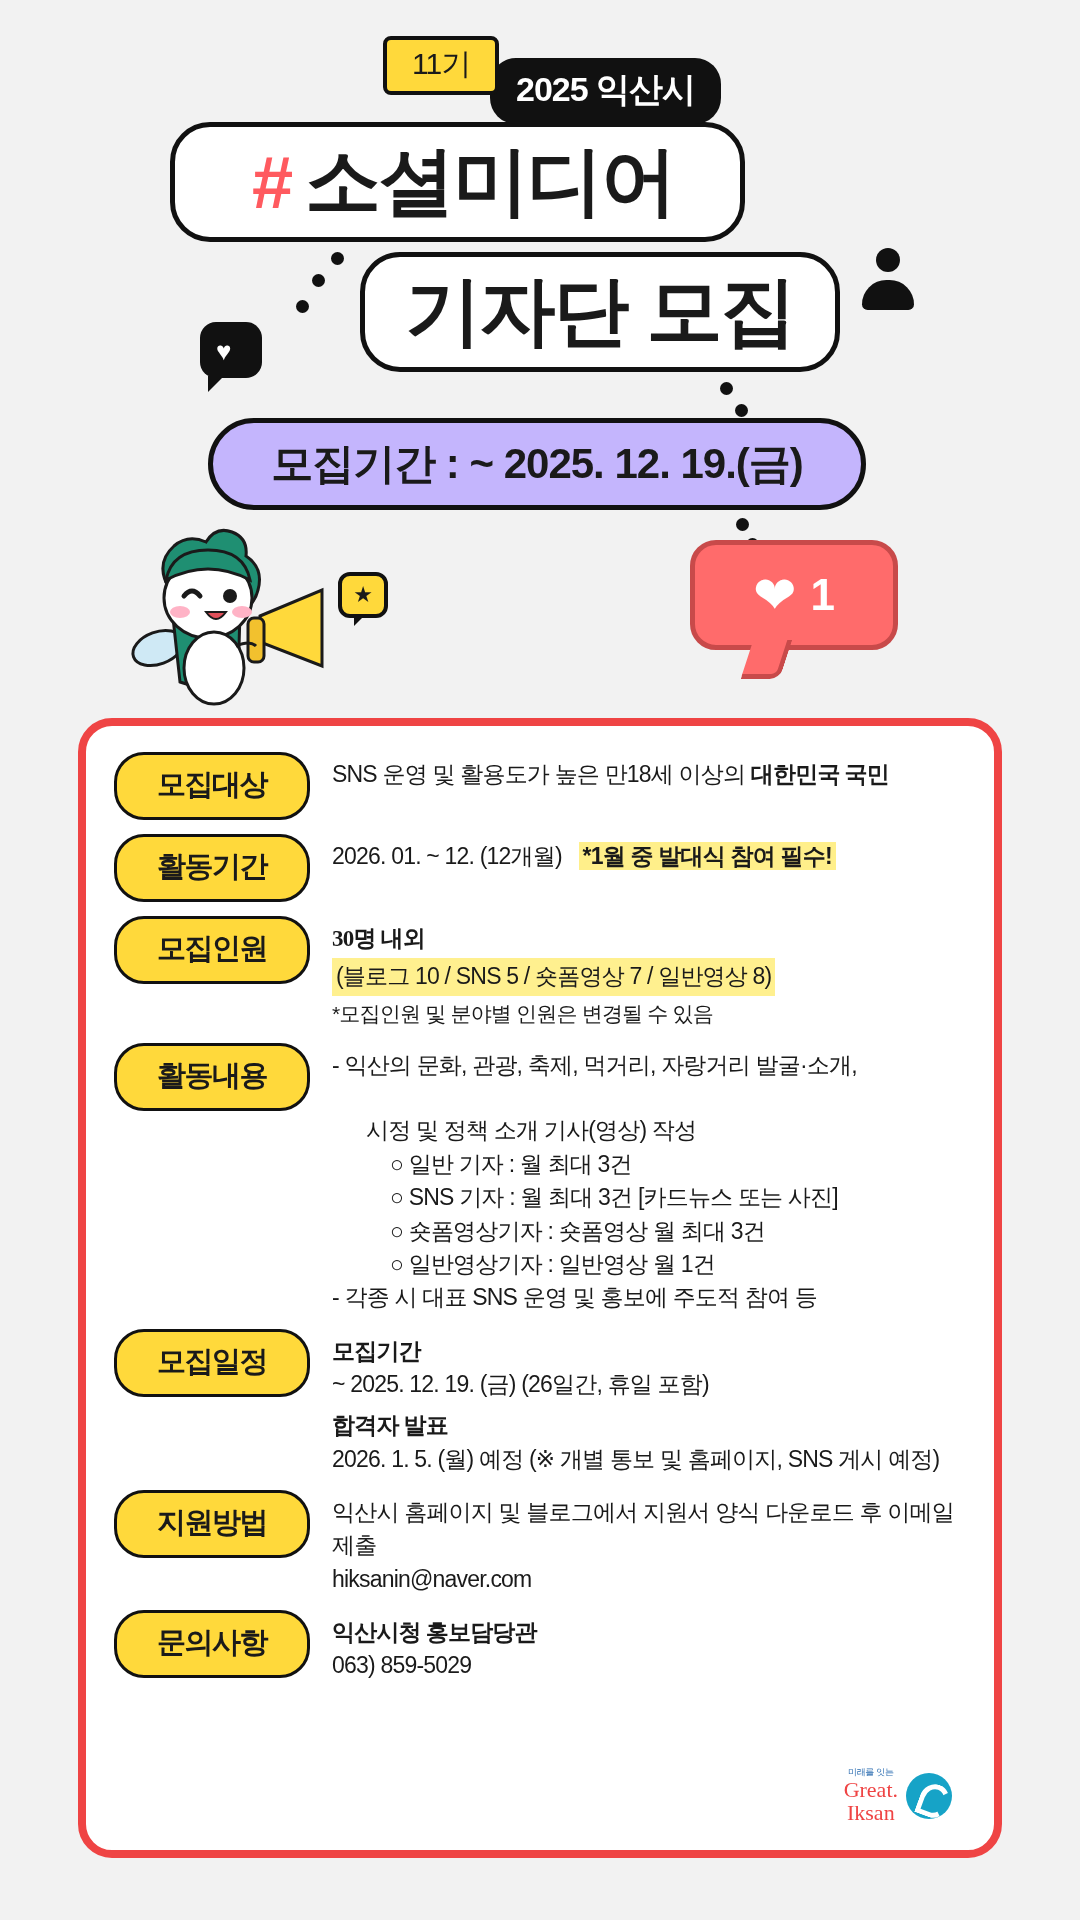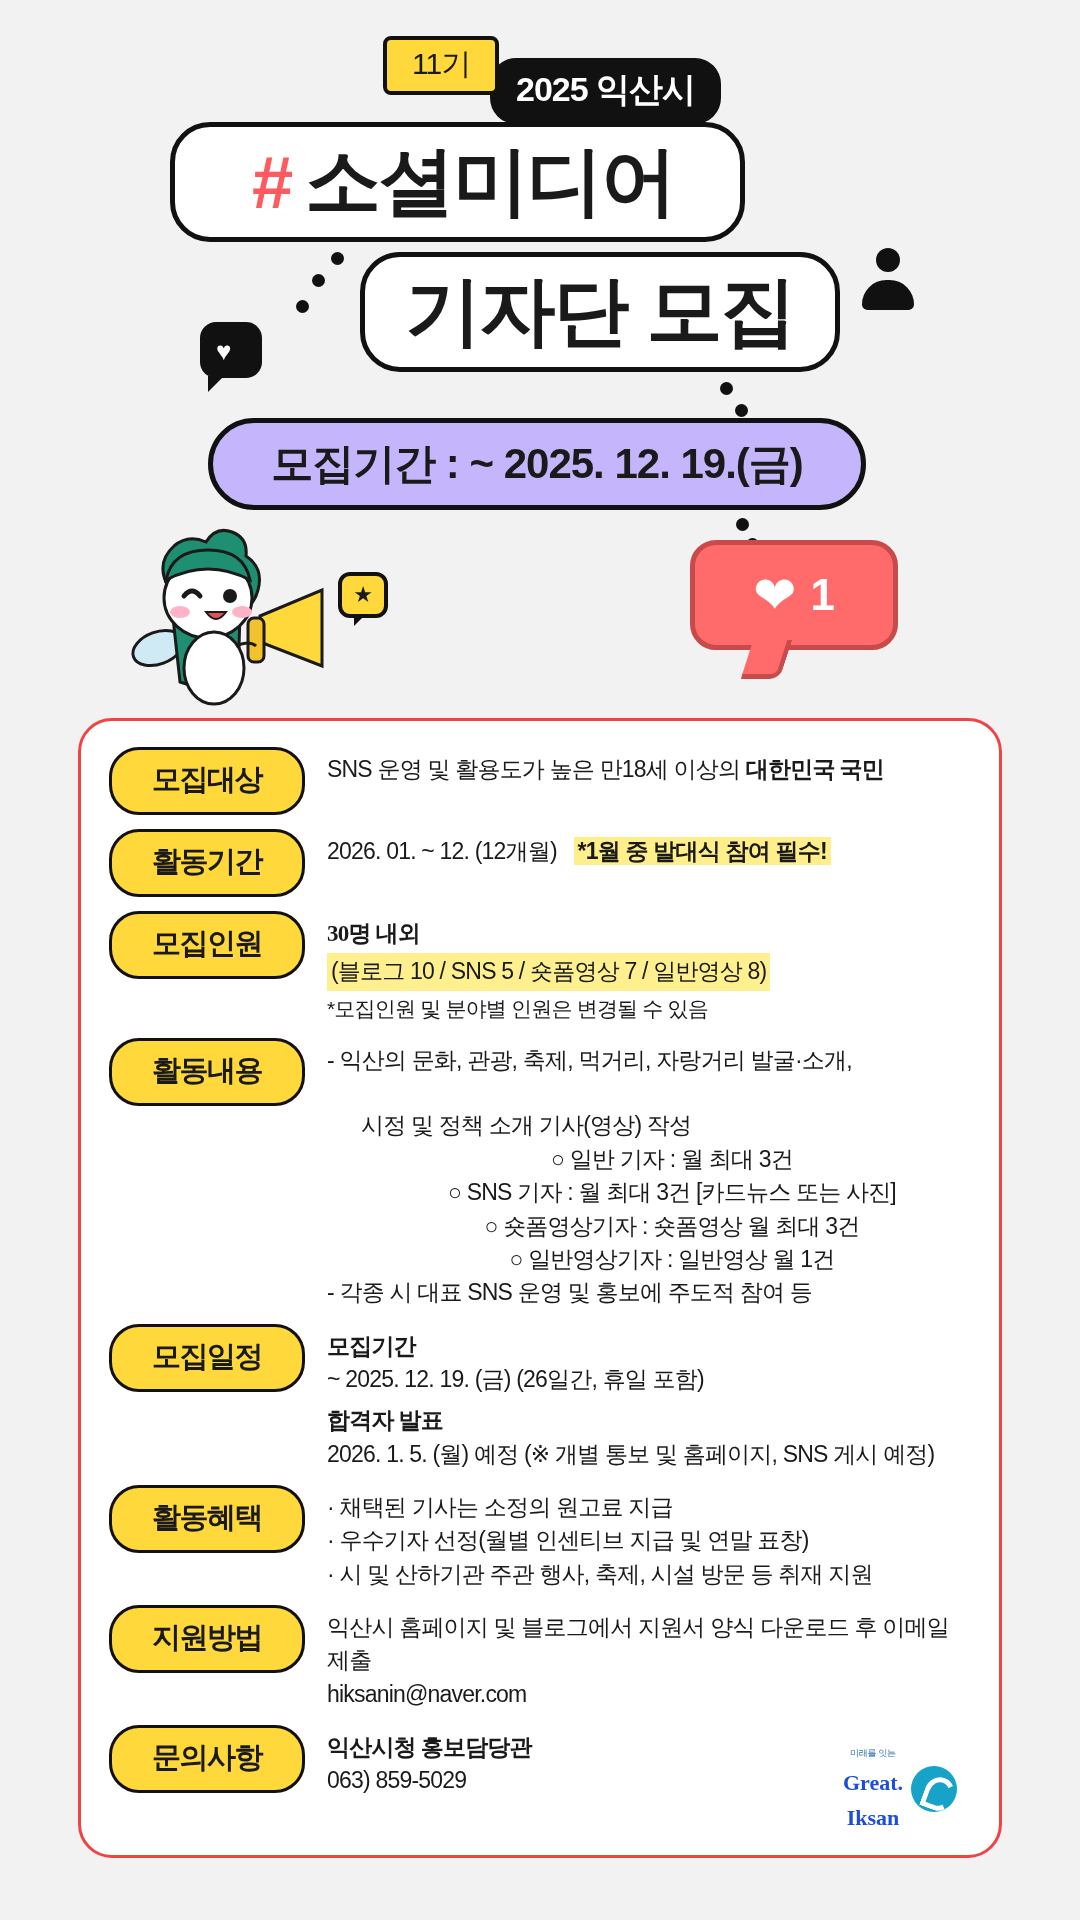--- a/index.html
+++ b/index.html
@@ -238,21 +238,21 @@
   }
 
   
   .card {
     position: absolute;
     left: 78px;
     top: 718px;
     width: 924px;
     height: 1140px;
     background: #fff;
-    border: 3px solid #ef4444;
+    border: 8px solid #ef4444;
     border-radius: 34px;
     box-sizing: border-box;
     padding: 26px 40px 20px 28px;
   }
 
   .row {
     display: flex;
     align-items: flex-start;
     margin-bottom: 14px;
   }
@@ -286,21 +286,21 @@
     padding: 1px 4px;
   }
   .content .hl-line {
     background: #fff08f;
     padding: 2px 4px;
     display: inline-block;
   }
   .content .small { font-size: 21px; }
   .sub { margin-top: 3px; }
   .indent { padding-left: 34px; margin-top: 32px; }
-  .indent2 { padding-left: 58px; text-align: center; }
+  .indent2 { padding-left: 58px; }
   .gap { margin-top: 8px; }
 
   
   .logo {
     position: absolute;
     right: 42px;
     bottom: 26px;
     display: flex;
     align-items: center;
     gap: 8px;
@@ -309,24 +309,23 @@
     text-align: center;
     line-height: 1.05;
   }
   .logo-text .tiny {
     font-size: 9px;
     color: #2b6cb0;
     letter-spacing: -0.3px;
   }
   .logo-text .big {
     font-size: 22px;
-    font-weight: bold;
-    color: #1d4ed8;
+    font-weight: normal;
+    color: #ef4444;
     font-family: "Liberation Serif", serif;
-    margin-top: 12px;
   }
   .logo-mark {
     width: 46px; height: 46px;
     border-radius: 50%;
     background: #16a3c7;
     position: relative;
   }
   .logo-mark:after {
     content: "";
     position: absolute;
@@ -449,28 +448,20 @@
   <div class="row">
     <div class="tag">모집일정</div>
     <div class="content">
       <div class="b">모집기간</div>
       <div>~ 2025. 12. 19. (금) (26일간, 휴일 포함)</div>
       <div class="b gap">합격자 발표</div>
       <div>2026. 1. 5. (월) 예정 (※ 개별 통보 및 홈페이지, SNS 게시 예정)</div>
     </div>
   </div>
 
-  <div class="row">
-    <div class="tag">활동혜택</div>
-    <div class="content">
-      <div>· 채택된 기사는 소정의 원고료 지급</div>
-      <div>· 우수기자 선정(월별 인센티브 지급 및 연말 표창)</div>
-      <div>· 시 및 산하기관 주관 행사, 축제, 시설 방문 등 취재 지원</div>
-    </div>
-  </div>
 
   <div class="row">
     <div class="tag">지원방법</div>
     <div class="content">
       <div>익산시 홈페이지 및 블로그에서 지원서 양식 다운로드 후 이메일 제출</div>
       <div>hiksanin@naver.com</div>
     </div>
   </div>
 
   <div class="row">

